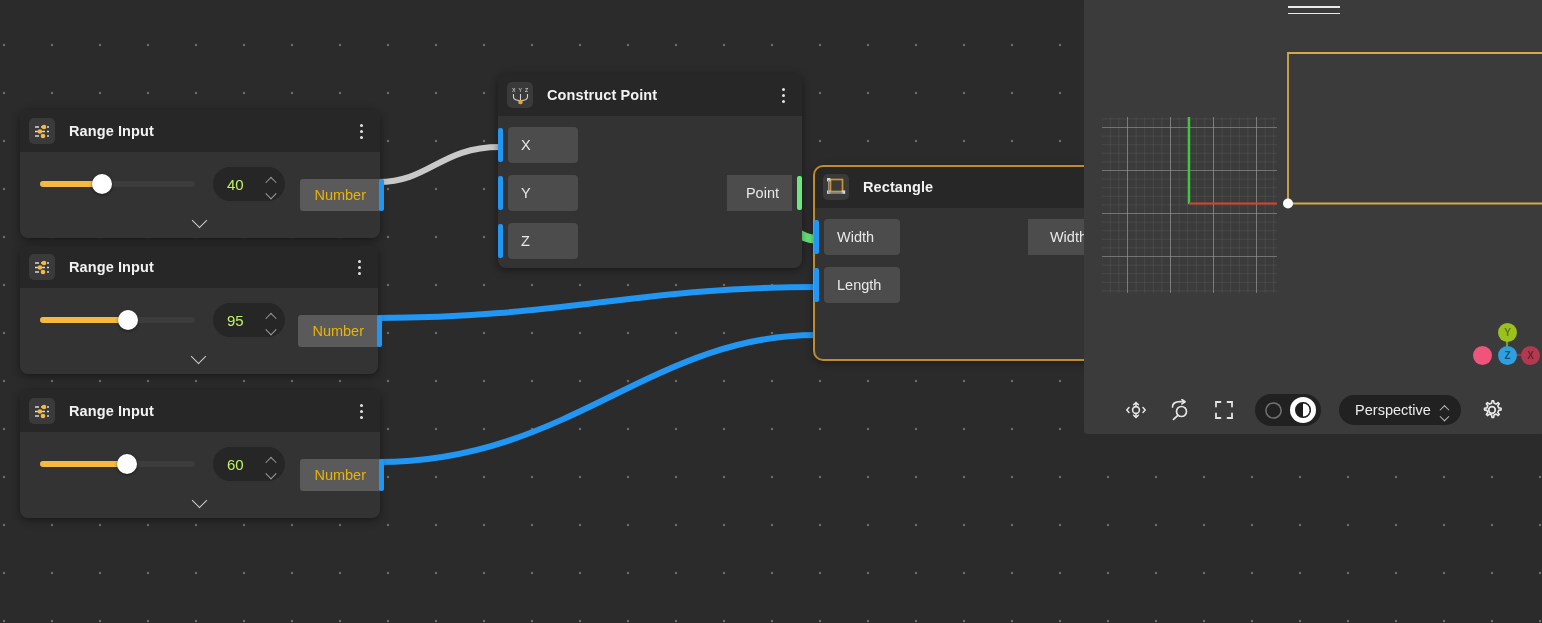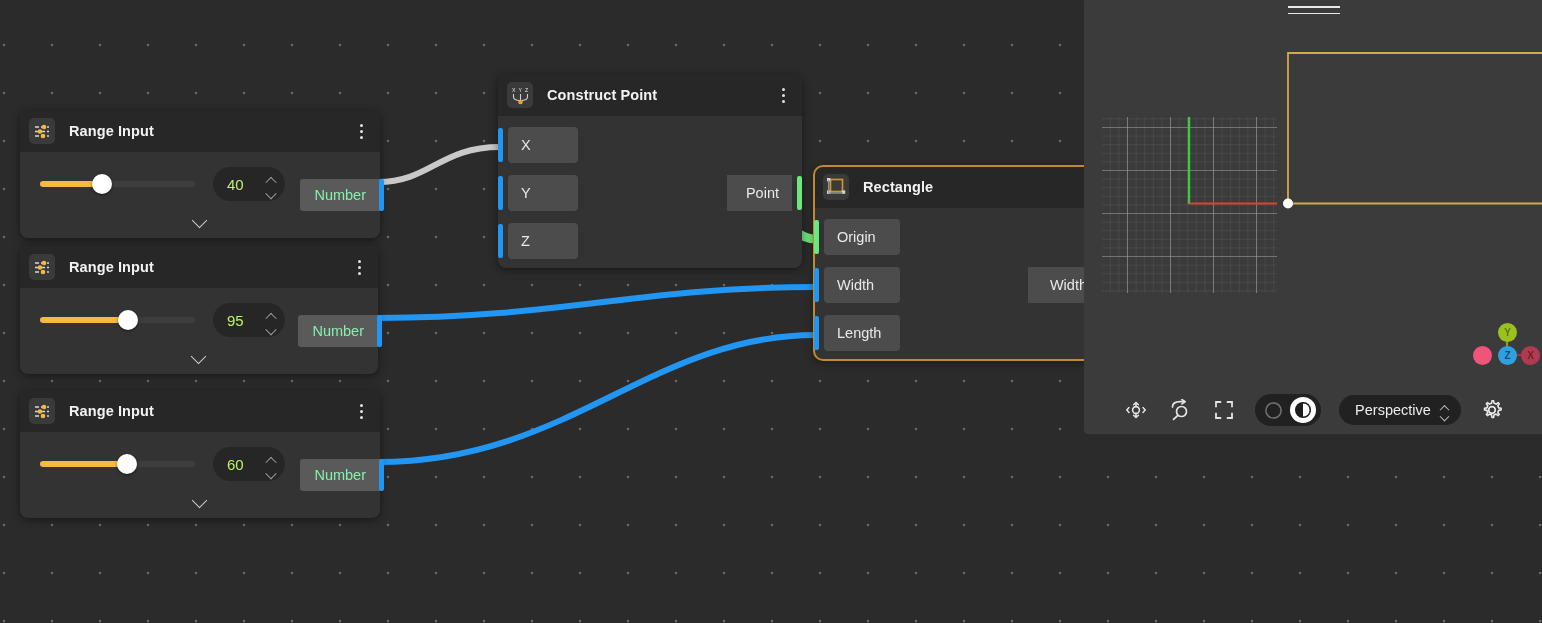--- a/index.html
+++ b/index.html
@@ -123,21 +123,21 @@
     width: 7px; height: 7px;
     border-left: 1.4px solid #9a9a9a; border-top: 1.4px solid #9a9a9a;
   }
   .chev.up::before    { transform: rotate(45deg)  translate(1px,1px); }
   .chev.down::before  { transform: rotate(-135deg) translate(-2px,-2px); }
 
   .ri-out {
     position: absolute; right: 0; top: 50%; transform: translateY(-50%);
     height: 32px; padding: 0 14px;
     display: flex; align-items: center;
-    background: #5a5a5a; color: #86efac; font-size: 14.5px;
+    background: #5a5a5a; color: #eab308; font-size: 14.5px;
     border-radius: 3px 0 0 3px;
   }
   .ri-out .conn { position: absolute; right: -4px; top: 0; width: 5px; height: 32px; background: #2196F3; border-radius: 2px; }
 
   .collapse-arrow {
     height: 26px; display: flex; align-items: center; justify-content: center;
   }
   .collapse-arrow .v { width: 14px; height: 8px; position: relative; }
   .collapse-arrow .v::before {
     content: ""; position: absolute; left: 1px; top: 0; width: 10px; height: 10px;
@@ -390,26 +390,20 @@
         <div class="node-title">Rectangle</div>
         <div class="kebab">
             <i></i>
             <i></i>
             <i></i>
           </div>
       </div>
       <div class="node-body" style="height:152px; padding-top:11px;">
         <div class="port-row">
           <div class="port in" style="width:76px;">
-            <span class="conn" style="background:#6BE87E"></span>
-            <span>Origin</span>
-          </div>
-        </div>
-        <div class="port-row">
-          <div class="port in" style="width:76px;">
             <span class="conn" style="background:#2196F3"></span>
             <span>Width</span>
           </div>
           <div class="port out" style="width:72px;">
             <span>Width</span>
             <span class="conn" style="background:#E8E02E"></span>
           </div>
         </div>
         <div class="port-row">
           <div class="port in" style="width:76px;">

